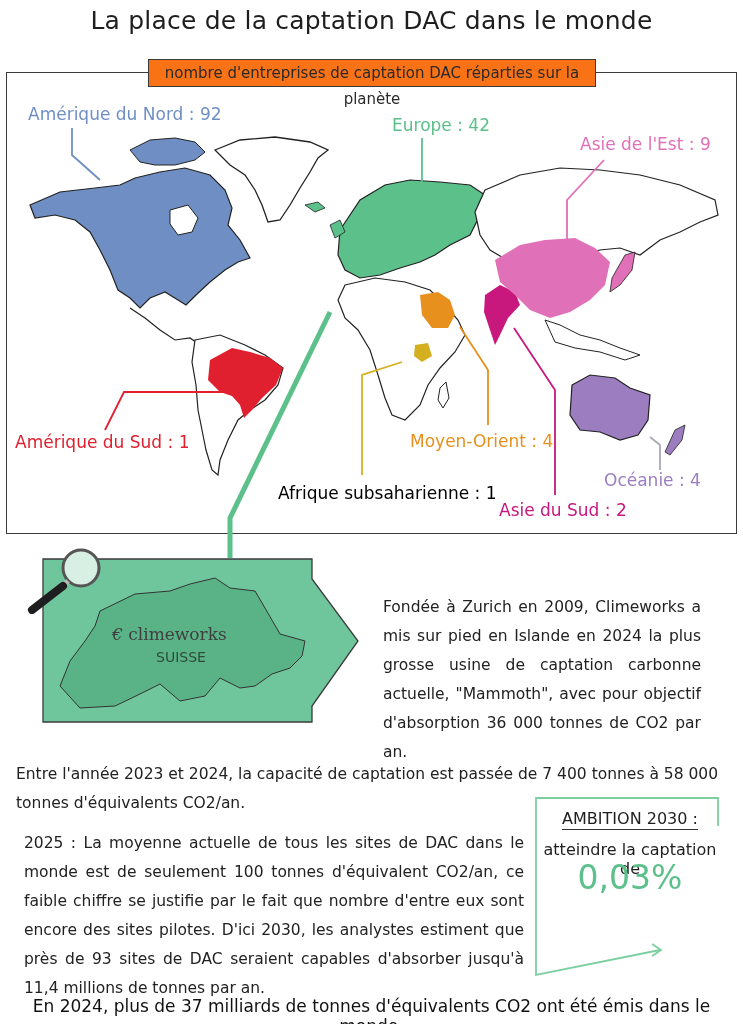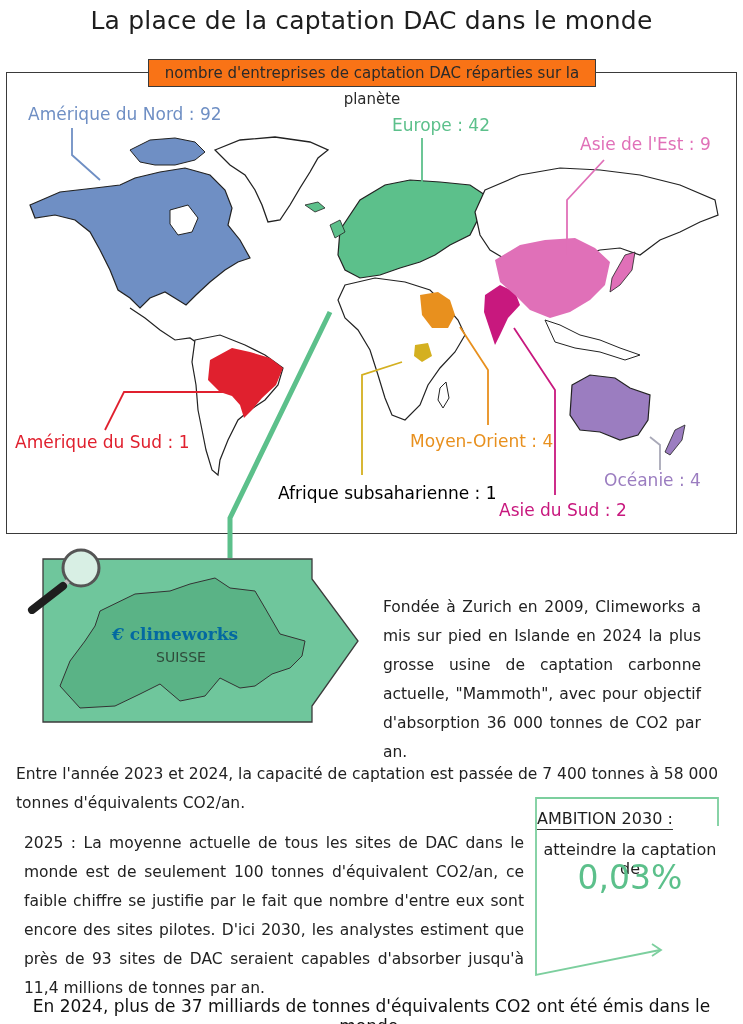--- a/index.html
+++ b/index.html
@@ -10,21 +10,21 @@
   svg.map { position: absolute; left: 0; top: 0; }
   .region-label { position: absolute; font-size: 17px; white-space: nowrap; }
   .swiss-card { position: absolute; left: 40px; top: 556px; width: 316px; height: 168px; }
   .desc { position: absolute; left: 383px; top: 585px; width: 318px; font-size: 15.5px; line-height: 29px; text-align: justify; color: #222; margin-top: 8px; }
   .para { position: absolute; font-size: 15.5px; line-height: 29px; color: #222; }
   .p1 { left: 16px; top: 760px; width: 712px; }
   .p2 { left: 24px; top: 829px; width: 500px; text-align: justify; }
   .p2 b { font-weight: normal; }
   .final { position: absolute; left: 0; width: 743px; top: 984px; text-align: center; font-size: 17px; color: #111; margin-top: 12px; }
   .ambition { position: absolute; left: 537px; top: 797px; width: 183px; height: 150px; }
-  .amb-title { position: absolute; top: 12px; left: 0; width: 186px; font-size: 16px; }
+  .amb-title { position: absolute; top: 12px; left: 0; width: 186px; text-align: center; font-size: 16px; }
   .amb-title span { border-bottom: 1.5px solid #333; padding-bottom: 1px; }
   .amb-line1 { position: absolute; top: 43px; left: 0; width: 186px; text-align: center; font-size: 16px; }
   .amb-pct { position: absolute; top: 61px; left: 0; width: 186px; text-align: center; font-size: 33px; color: #5cc08b; }
   .amb-line2 { position: absolute; top: 105px; left: 0; width: 186px; text-align: center; font-size: 15px; line-height: 21px; }
 </style>
 </head>
 <body>
 
 <div class="title">La place de la captation DAC dans le monde</div>
 
@@ -87,21 +87,21 @@
 <div class="region-label" style="left:410px;top:431px;color:#e8901e;">Moyen-Orient : 4</div>
 <div class="region-label" style="left:278px;top:483px;color:#000000;">Afrique subsaharienne : 1</div>
 <div class="region-label" style="left:604px;top:470px;color:#9b7dc0;">Océanie : 4</div>
 <div class="region-label" style="left:499px;top:500px;color:#c8187e;">Asie du Sud : 2</div>
 
 <div class="swiss-card">
   <svg width="320" height="172">
     <path d="M3,3 L272,3 L272,23 L318,85 L272,150 L272,166 L3,166 Z" fill="#6fc69c" stroke="#3b3b3b" stroke-width="1.3"></path>
     <path d="M60,55 L95,38 L130,35 L150,28 L175,22 L190,32 L215,35 L225,52 L240,78 L265,85 L262,100 L250,112 L232,118 L215,130 L200,132 L180,122 L165,140 L140,145 L120,128 L100,138 L75,150 L40,152 L20,130 L30,105 L45,85 L55,70 Z" fill="#5ab386" stroke="#333" stroke-width="1"></path>
   </svg>
-  <div style="position:absolute;left:72px;top:68px;color:#0369a1;font-family:'DejaVu Serif',serif;font-weight:bold;font-size:17px;">
+  <div style="position:absolute;left:72px;top:68px;color:#404040;font-family:'DejaVu Serif',serif;font-weight:normal;font-size:17px;">
     <span style="font-style:italic;">€</span>
     <span>climeworks</span>
   </div>
   <div style="position:absolute;left:116px;top:93px;color:#2f4a3a;font-size:14px;">SUISSE</div>
 </div>
 
 <svg style="position:absolute;left:24px;top:544px;" width="82" height="70">
   <circle cx="57" cy="24" r="18" fill="#d8efe4" stroke="#555" stroke-width="3"></circle>
   <line x1="44" y1="37" x2="40" y2="41" stroke="#bbb" stroke-width="5"></line>
   <line x1="39" y1="42" x2="8" y2="66" stroke="#1e1e1e" stroke-width="8" stroke-linecap="round"></line>

